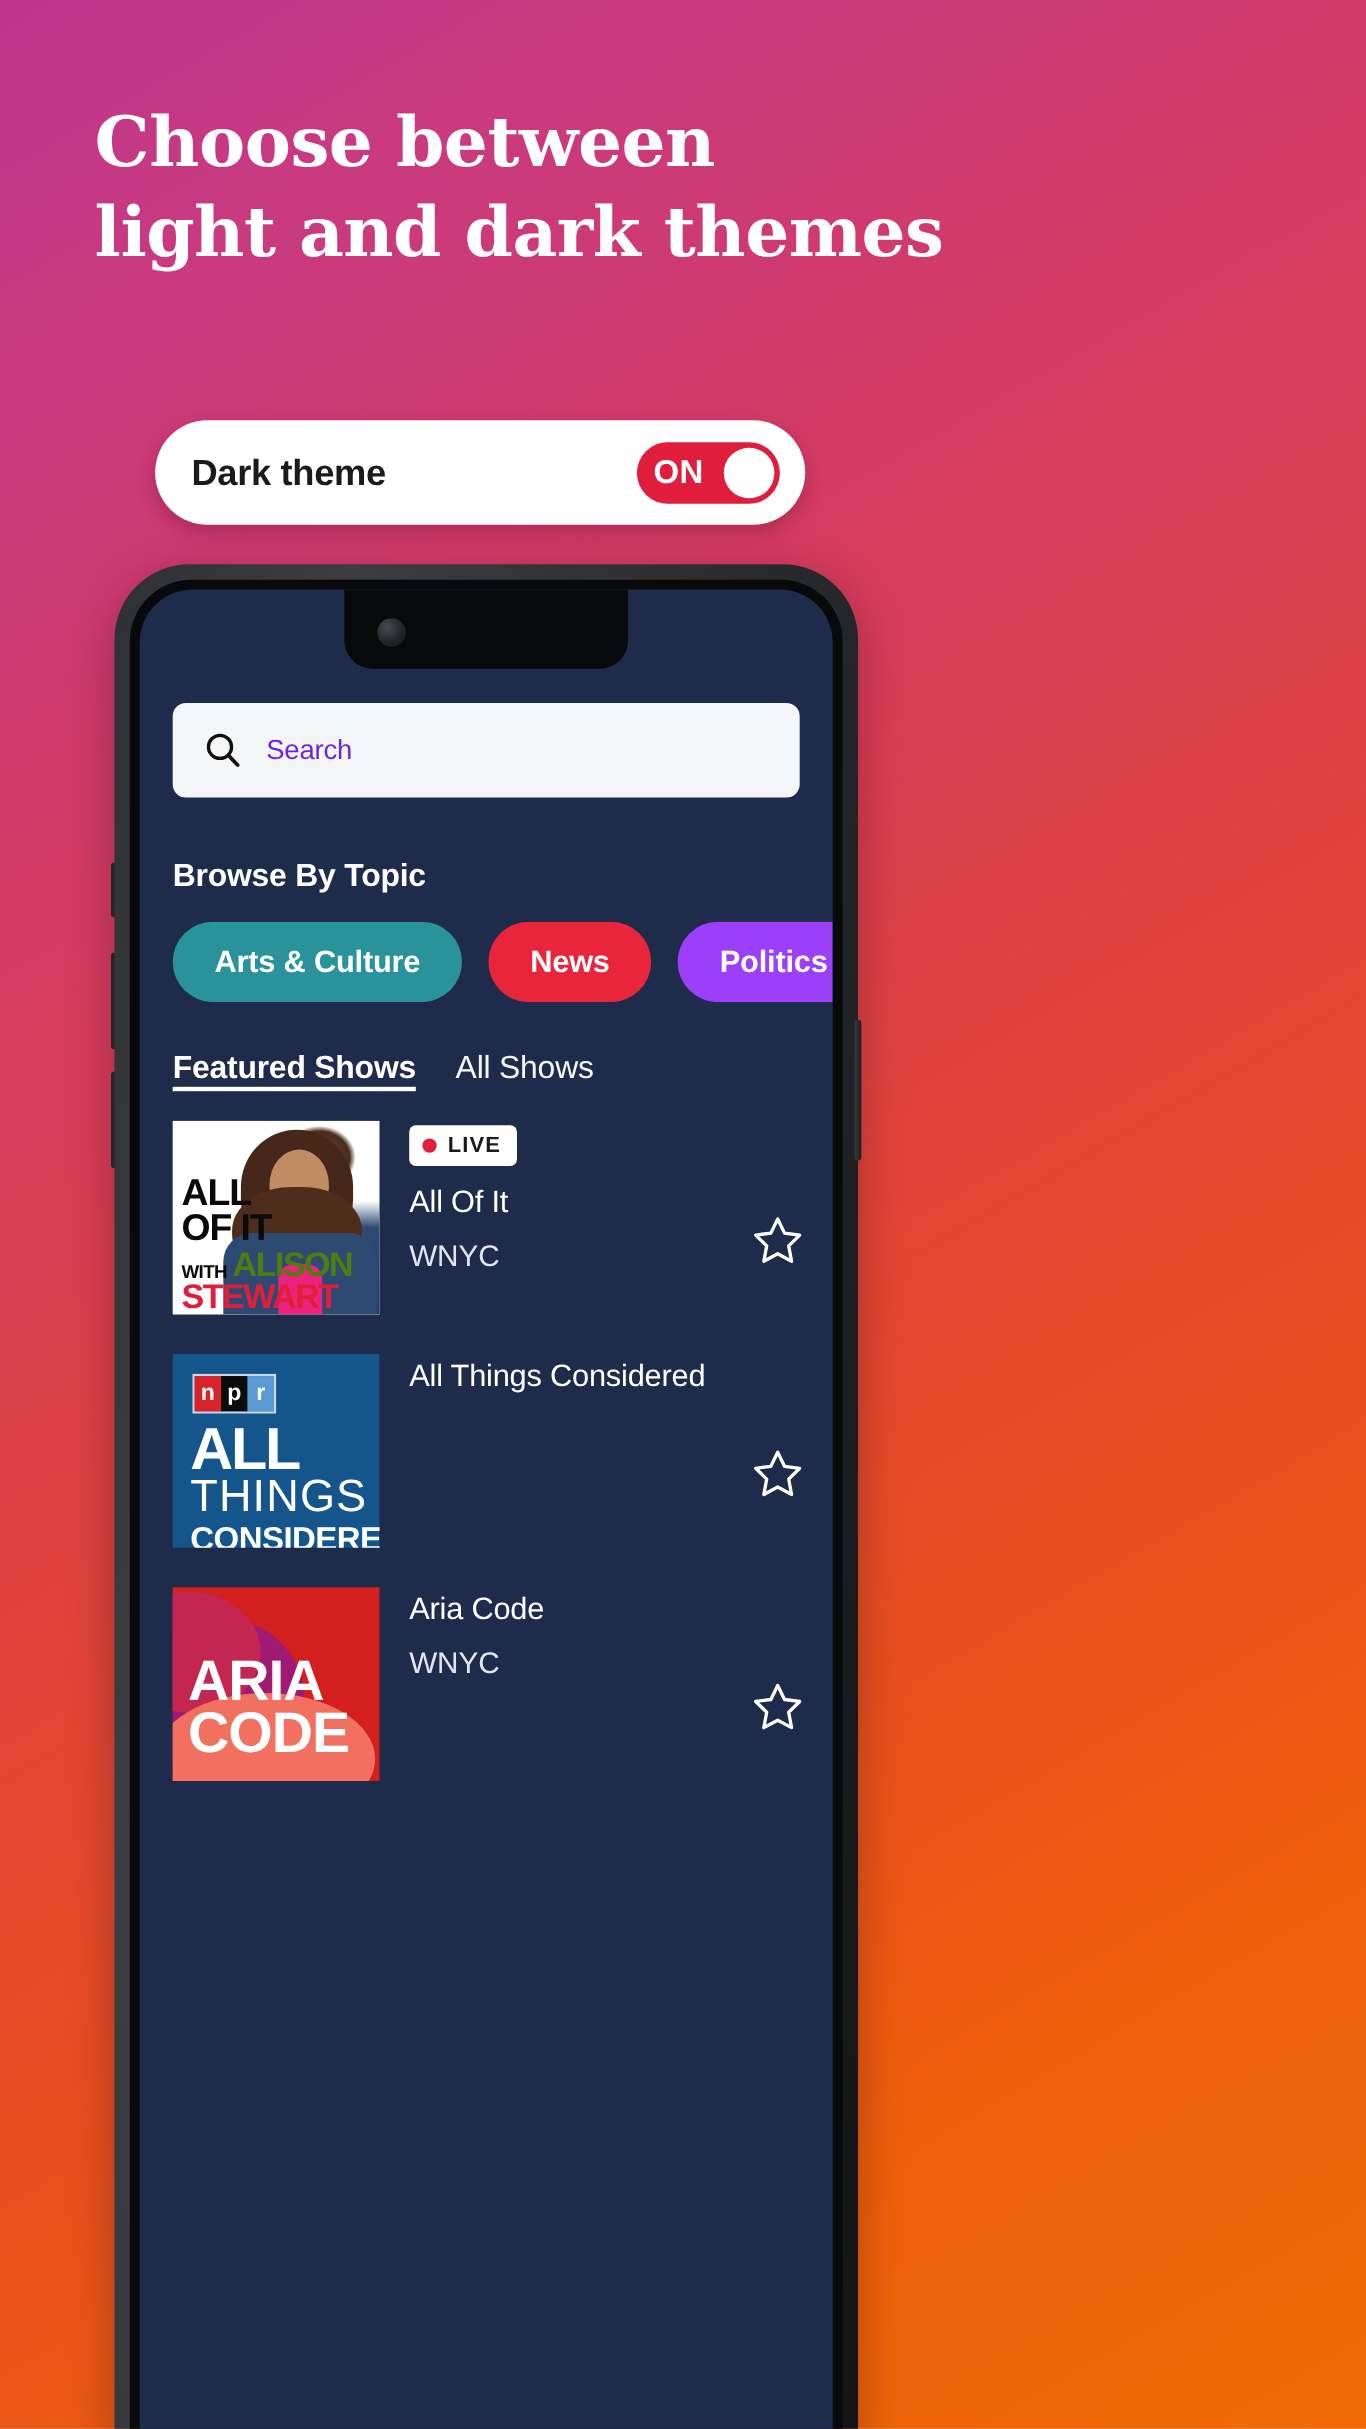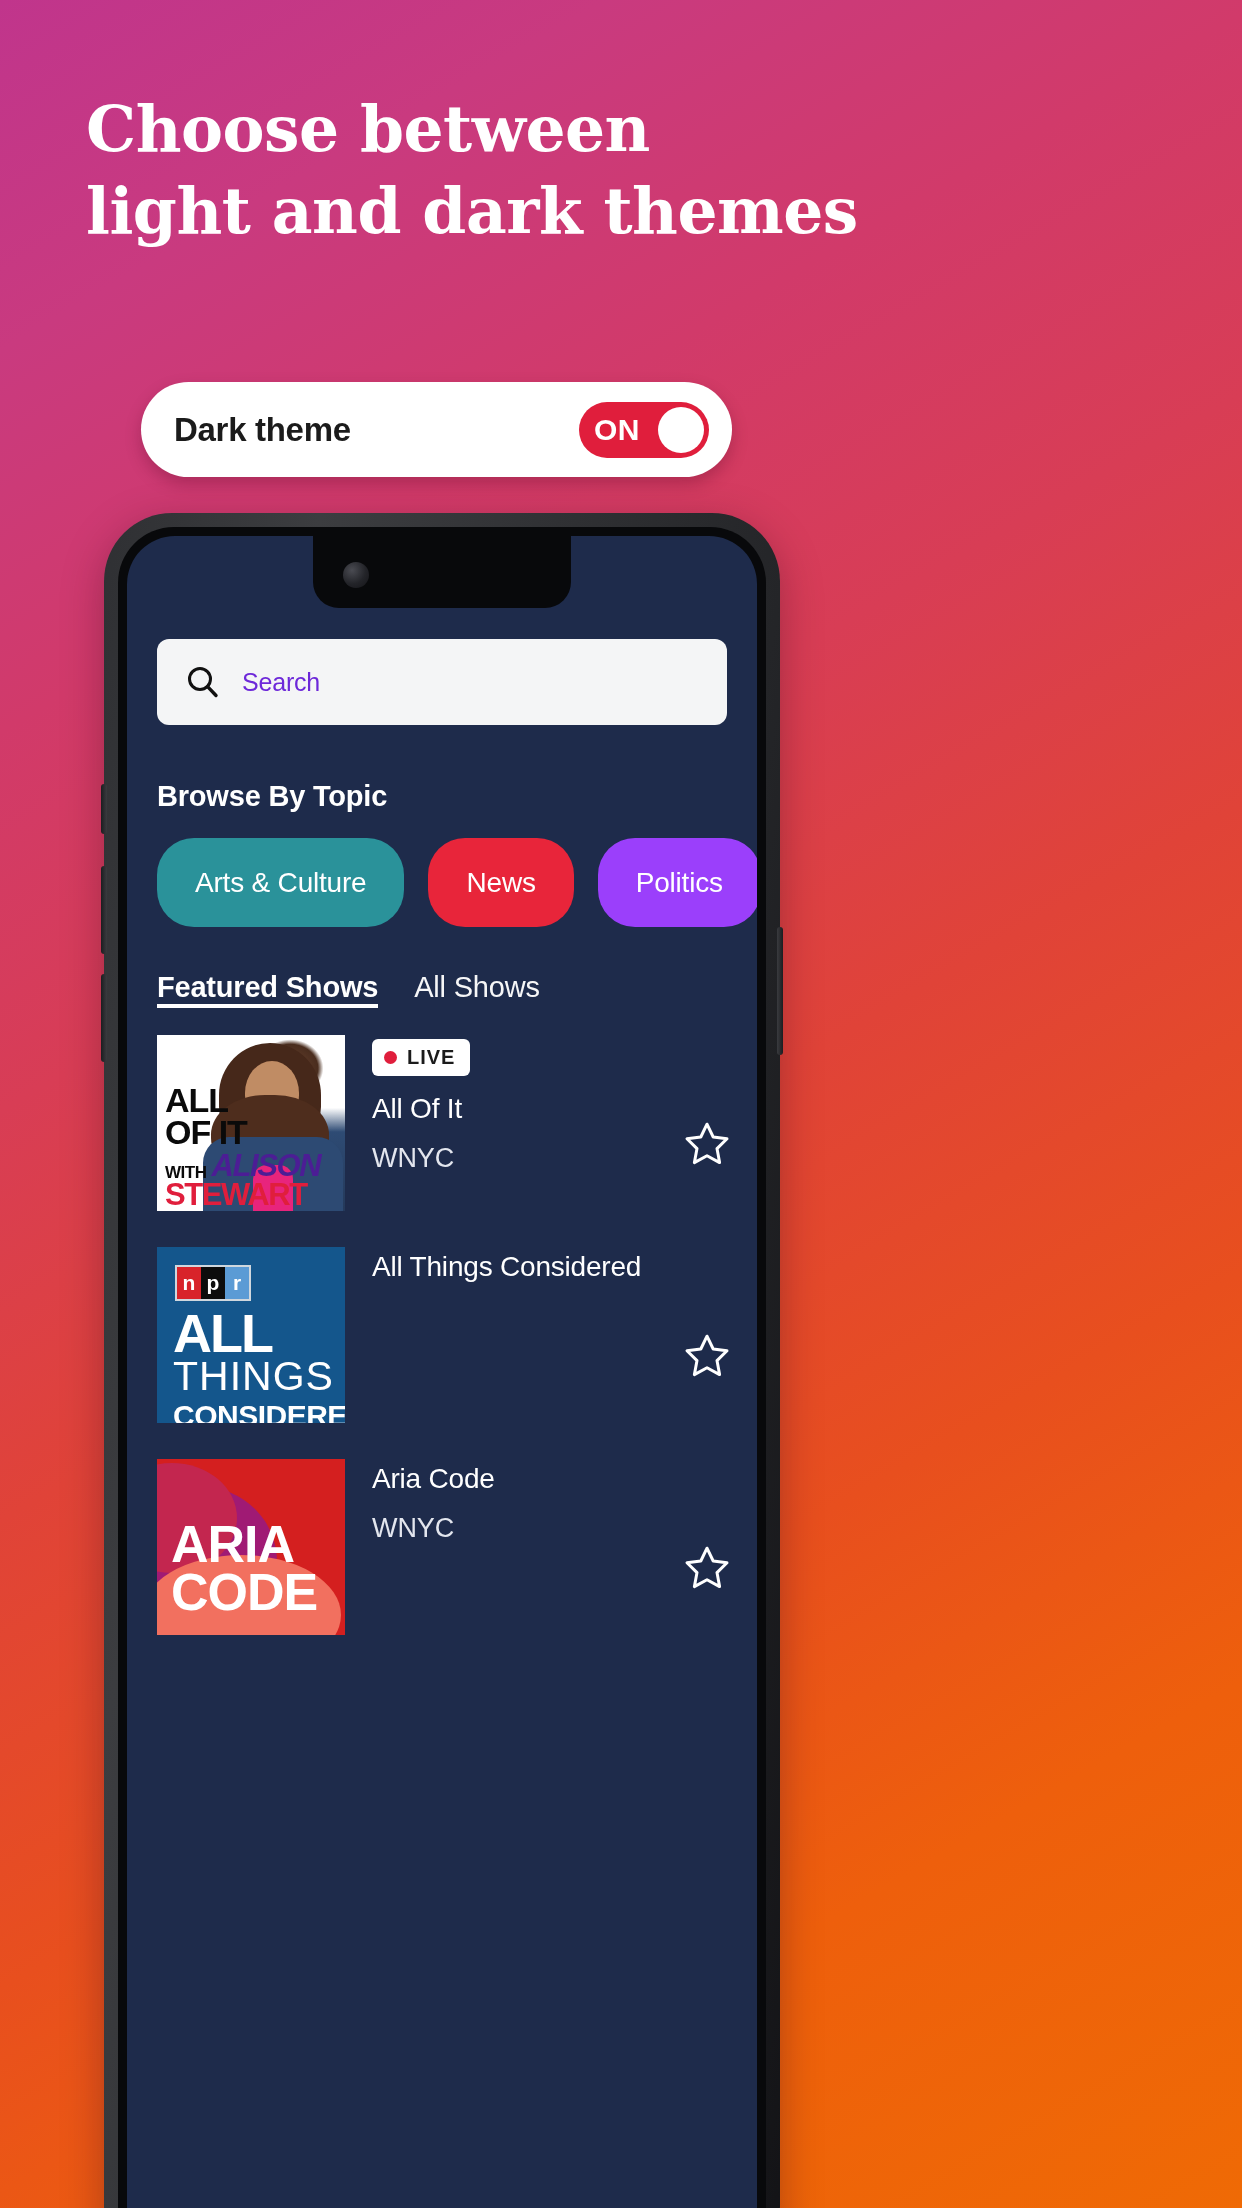--- a/index.html
+++ b/index.html
@@ -163,29 +163,29 @@
   .chips {
     margin-top:25px;
     padding-left:30px;
     display:flex;
     gap:24px;
     overflow:hidden;
     white-space:nowrap;
   }
   .chip {
     flex:0 0 auto;
-    height:89px;
+    height:73px;
     border-radius:37px;
     display:flex;
     align-items:center;
     justify-content:center;
     padding:0 38px;
     color:#ffffff;
     font-size:28px;
-    font-weight:normal;
+    font-weight:bold;
     letter-spacing:-0.2px;
   }
 
   .tabs {
     margin-top:44px;
     padding-left:30px;
     display:flex;
     gap:36px;
     align-items:flex-start;
   }
@@ -303,21 +303,21 @@
     position:absolute;
     left:8px; top:50px;
     z-index:3;
     font-family:"Liberation Sans", sans-serif;
     font-weight:bold;
     line-height:0.93;
   }
   .aoi-l1 { font-size:34px; color:#0a0a0a; letter-spacing:-1px; }
   .aoi-l2 { font-size:34px; color:#0a0a0a; letter-spacing:-1px; }
   .aoi-with { font-size:17px; color:#0a0a0a; letter-spacing:-0.5px; }
-  .aoi-l3 { font-size:31px; color:#4c1d95; letter-spacing:-1.4px; margin-top:1px;font-style:italic; }
+  .aoi-l3 { font-size:31px; color:#4d7c0f; letter-spacing:-1.4px; margin-top:1px; }
   .aoi-l4 { font-size:31px; color:#e01e3c; letter-spacing:-1.4px; }
   .aoi-withrow { display:flex; align-items:flex-end; gap:5px; margin-top:3px; }
 
   
   .art-atc { background:#14568c; }
   .npr-logo {
     position:absolute; left:18px; top:18px;
     display:flex; height:36px; width:76px;
     border:2px solid #cfd7de;
   }

